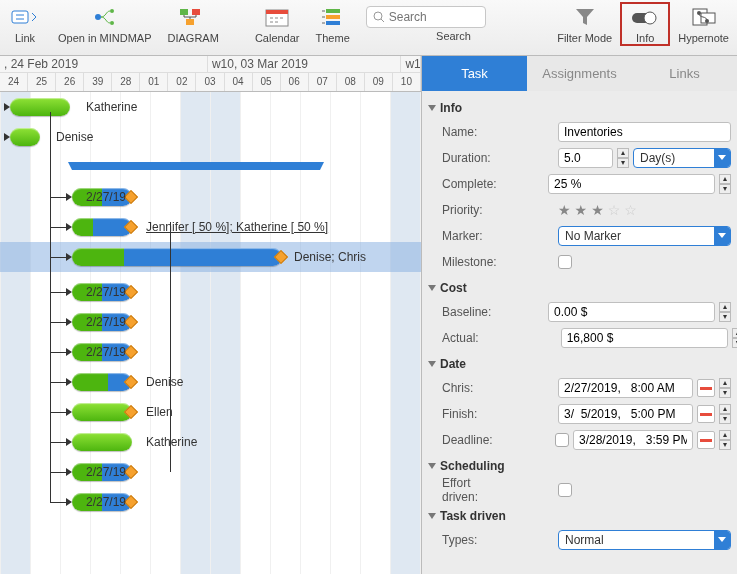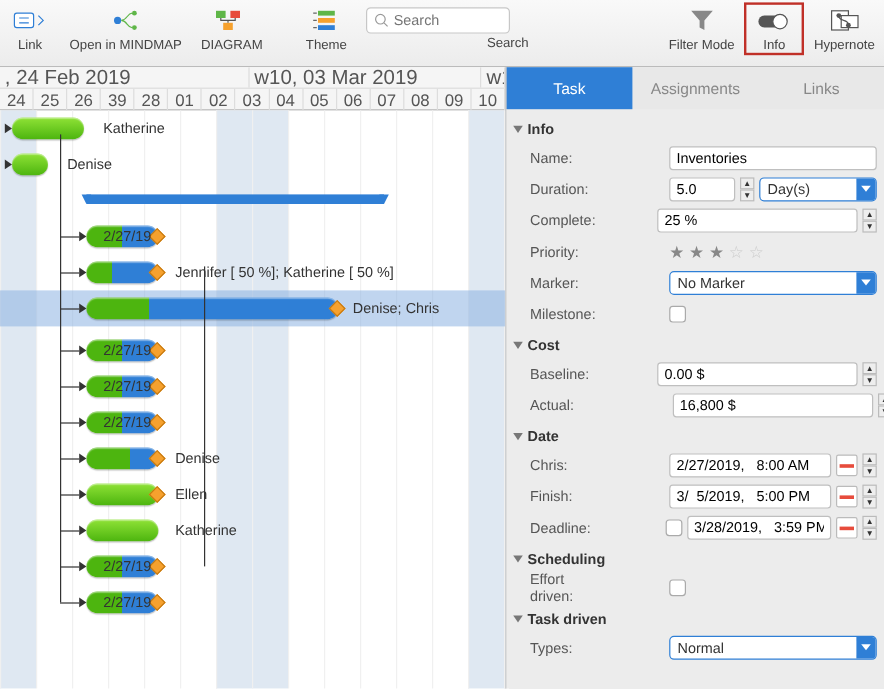--- a/index.html
+++ b/index.html
@@ -13,23 +13,23 @@
   .searchbox { display:flex; align-items:center; border:1px solid #c7c7c7; border-radius:4px; background:#fff; height:22px; padding:0 6px; margin-top:2px; color:#999; width:120px; gap:4px;}
   .info-highlight { border:2px solid #c03028; padding:0 6px; }
 
   
   .main { display:flex; height:calc(100% - 56px); }
   .gantt { flex:1; position:relative; overflow:hidden; border-right:1px solid #bbb; }
   .inspector { width:315px; background:#ececec; display:flex; flex-direction:column; }
 
   
   .ghead { height:36px; border-bottom:1px solid #bbb; background:#f5f5f5; display:flex; flex-direction:column; }
-  .weekrow { display:flex; height:18px; border-bottom:1px solid #ddd; font-size:17px; color:#555;}
+  .weekrow { display:flex; height:18px; border-bottom:1px solid #ddd; font-size:12px; color:#555;}
   .weekcell { border-right:1px solid #ddd; padding:1px 4px; overflow:hidden; white-space:nowrap; display:flex; align-items:center;}
-  .dayrow { display:flex; height:18px; font-size:14px; color:#555; }
+  .dayrow { display:flex; height:18px; font-size:10px; color:#555; }
   .daycell { width:30px; border-right:1px solid #ddd; text-align:center; line-height:18px; }
 
   
   .gbody { position:relative; height:calc(100% - 36px); }
   .grid { position:absolute; inset:0; }
   .vline { position:absolute; top:0; bottom:0; width:1px; background:#f0f0f0; }
   .weekend { position:absolute; top:0; bottom:0; background:#dfe8f2; }
   .row { position:absolute; left:0; right:0; height:30px; }
   .row.sel { background:#8db3e2; opacity:0.55; }
   .bar { position:absolute; height:18px; border-radius:9px; box-shadow: inset 0 1px 1px rgba(255,255,255,.5), 0 1px 1px rgba(0,0,0,.25); }
@@ -101,20 +101,30 @@
           <rect x="14" y="2" width="8" height="6" fill="#e74c3c"></rect>
           <rect x="8" y="12" width="8" height="6" fill="#f6a12e"></rect>
           <path d="M6 8v2h12V8M12 10v2" stroke="#555" fill="none"></path>
         </svg>
     </div>
     <span class="tlabel">DIAGRAM</span>
   </div>
   <div style="flex:0 0 20px"></div>
   <div class="tool">
     <div class="ticon">
+      <svg width="26" height="22">
+          <rect x="2" y="4" width="22" height="16" fill="#fff" stroke="#888"></rect>
+          <rect x="2" y="4" width="22" height="4" fill="#e74c3c"></rect>
+          <path d="M6 12h3M11 12h3M16 12h3M6 16h3M11 16h3" stroke="#888"></path>
+        </svg>
+    </div>
+    <span class="tlabel">Calendar</span>
+  </div>
+  <div class="tool">
+    <div class="ticon">
       <svg width="26" height="20">
           <rect x="6" y="2" width="14" height="4" fill="#5fb648"></rect>
           <rect x="6" y="8" width="14" height="4" fill="#f6a12e"></rect>
           <rect x="6" y="14" width="14" height="4" fill="#2f7fd6"></rect>
           <path d="M2 4h3M2 10h3M2 16h3" stroke="#666"></path>
         </svg>
     </div>
     <span class="tlabel">Theme</span>
   </div>
   <div class="tool" style="flex:1;align-items:stretch">
@@ -213,21 +223,21 @@
         <div class="arrowr" style="top: 41px; left: 4px;"></div>
         <div class="rowlabel" style="top: 38px; left: 56px;">Denise</div>
         <div class="summary" style="top: 70px; left: 72px; width: 248px;"></div>
         <div class="bar mix" style="--pct: 50%; top: 96px; left: 72px; width: 60px;"></div>
         <div class="arrowr" style="top: 101px; left: 66px;"></div>
         <div class="diamond" style="top: 100px; left: 126px;"></div>
         <div class="rowlabel" style="top: 98px; left: 86px;">2/27/19</div>
         <div class="bar mix" style="--pct: 35%; top: 126px; left: 72px; width: 60px;"></div>
         <div class="arrowr" style="top: 131px; left: 66px;"></div>
         <div class="diamond" style="top: 130px; left: 126px;"></div>
-        <div class="rowlabel" style="top: 128px; left: 146px;">Jennifer [ 50 %]; Katherine [ 50 %]</div>
+        <div class="rowlabel" style="top: 128px; left: 146px; text-decoration: underline;">Jennifer [ 50 %]; Katherine [ 50 %]</div>
         <div class="row sel" style="top: 150px;"></div>
         <div class="bar mix" style="--pct: 25%; top: 156px; left: 72px; width: 210px;"></div>
         <div class="arrowr" style="top: 161px; left: 66px;"></div>
         <div class="diamond" style="top: 160px; left: 276px;"></div>
         <div class="rowlabel" style="top: 158px; left: 294px;">Denise; Chris</div>
         <div class="bar mix" style="--pct: 50%; top: 191px; left: 72px; width: 60px;"></div>
         <div class="arrowr" style="top: 196px; left: 66px;"></div>
         <div class="diamond" style="top: 195px; left: 126px;"></div>
         <div class="rowlabel" style="top: 193px; left: 86px;">2/27/19</div>
         <div class="bar mix" style="--pct: 50%; top: 221px; left: 72px; width: 60px;"></div>

